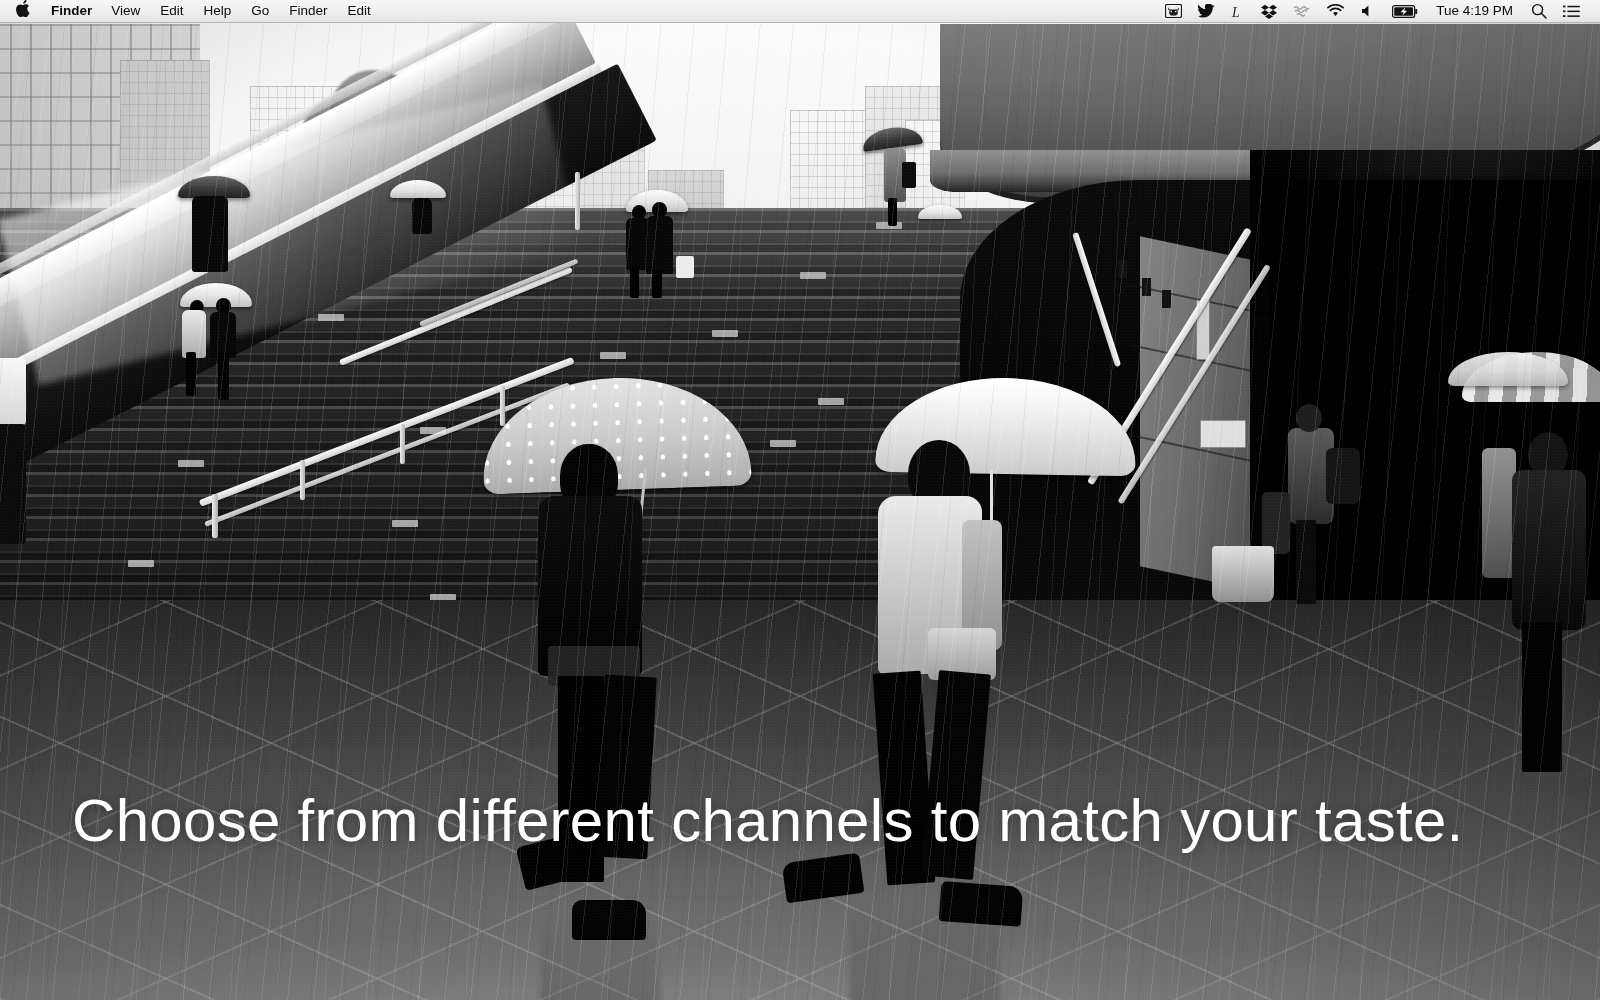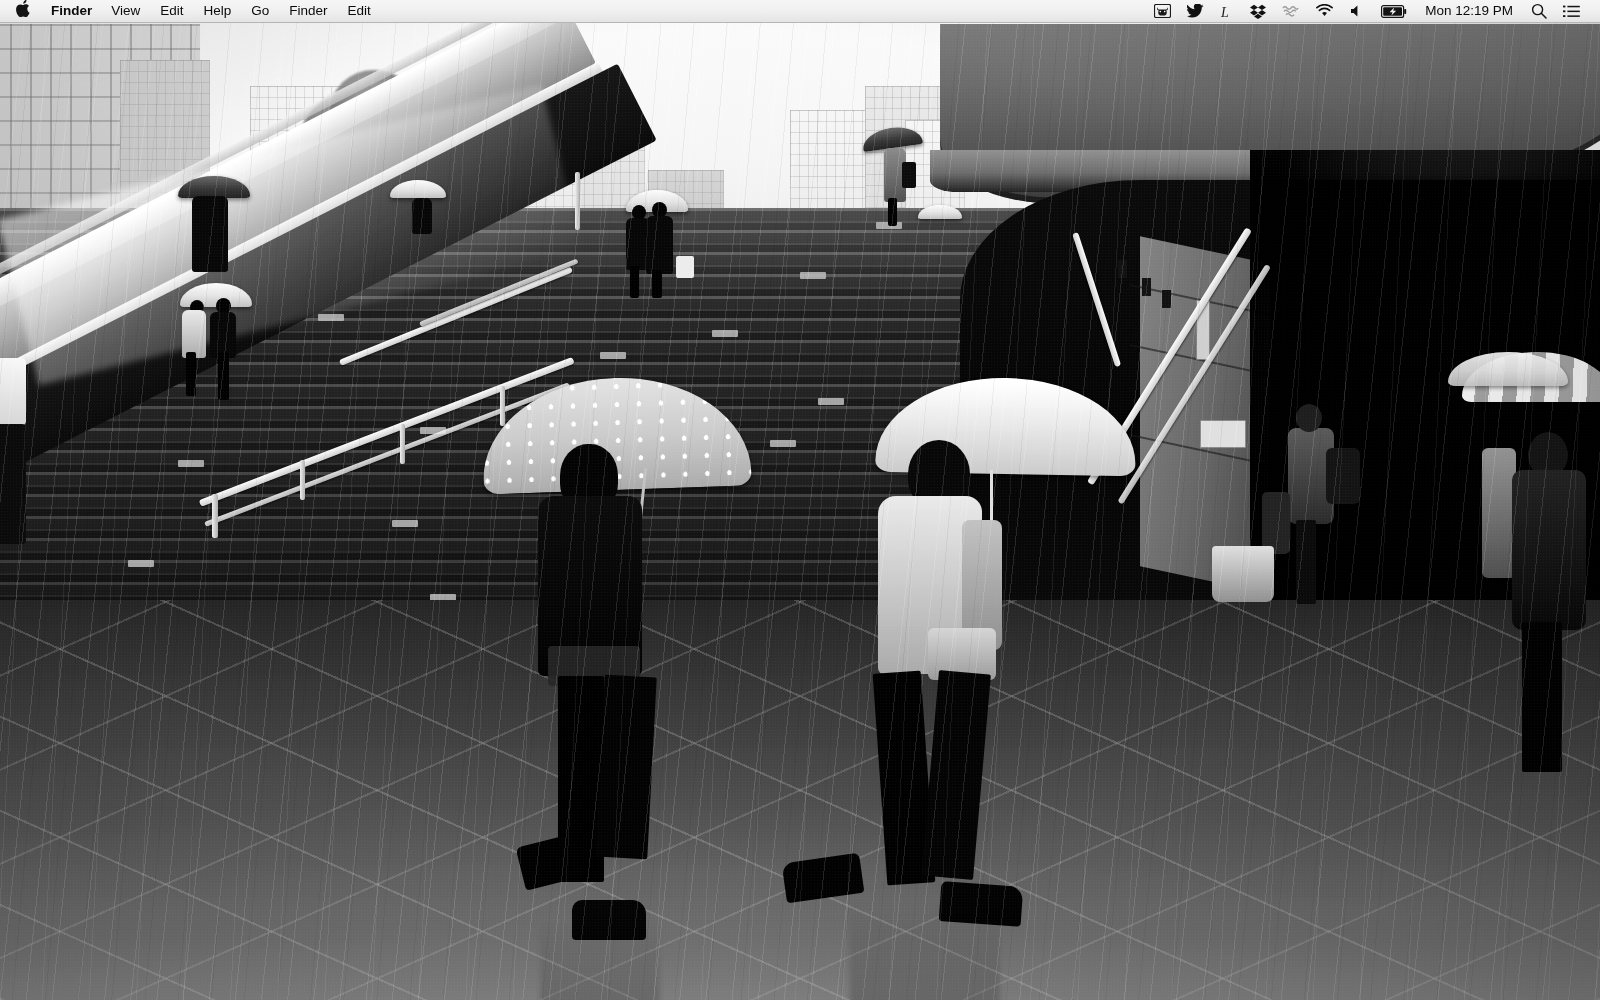--- a/index.html
+++ b/index.html
@@ -481,20 +481,21 @@
     <div class="layer leg" style="left:1522px;top:622px;width:40px;height:150px;background:#0b0b0b;"></div>
 
     <div class="layer umbrella" style="left:1448px;top:352px;width:120px;height:34px;opacity:.92;"></div>
 
     <div id="rainDark"></div>
     <div id="rain"></div>
     <div id="grain"></div>
     <div id="vignette"></div>
   </div>
 
+  <div id="headline">Choose from different channels to match your taste.</div>
 
   <div id="menubar">
 
     <div id="menu-left">
       <div id="apple-logo">
         <svg width="14" height="17" viewBox="0 0 14 17" aria-hidden="true">
           <path fill="#141414" d="M9.6 2.6c.55-.67.94-1.6.83-2.53-.8.03-1.78.53-2.35 1.2-.51.59-.96 1.54-.84 2.45.9.07 1.81-.45 2.36-1.12zM11.2 9.1c-.02-2.07 1.69-3.06 1.77-3.11-.96-1.41-2.46-1.6-2.99-1.62-1.27-.13-2.48.75-3.13.75-.64 0-1.64-.73-2.7-.71-1.39.02-2.67.81-3.38 2.05C-.69 9.06.37 12.9 1.79 15c.7 1.03 1.53 2.18 2.62 2.14 1.05-.04 1.45-.68 2.72-.68 1.27 0 1.63.68 2.74.66 1.13-.02 1.85-1.04 2.54-2.08.8-1.19 1.13-2.35 1.15-2.41-.03-.01-2.2-.85-2.22-3.37z"></path>
         </svg>
       </div>
       <div class="mi bold">Finder</div>
@@ -559,21 +560,21 @@
 
       <div class="si">
         <svg width="26" height="13" viewBox="0 0 26 13">
           <rect x="0.6" y="0.6" width="22" height="11.8" rx="2" fill="none" stroke="#141414" stroke-width="1.2"></rect>
           <rect x="2.2" y="2.2" width="18.8" height="8.6" rx="1" fill="#141414"></rect>
           <path d="M13.2 2.6 8.6 7.3h2.9l-1.1 3.3 4.8-4.9h-3z" fill="#f2f2f2"></path>
           <rect x="23.2" y="4" width="2" height="5" rx=".8" fill="#141414"></rect>
         </svg>
       </div>
 
-      <div id="clock">Mon 12:19 PM</div>
+      <div id="clock">Tue 4:19 PM</div>
 
       <div class="si">
         <svg width="16" height="16" viewBox="0 0 16 16">
           <circle cx="6.6" cy="6.6" r="5" fill="none" stroke="#141414" stroke-width="1.4"></circle>
           <path d="M10.3 10.3 15 15" stroke="#141414" stroke-width="1.5" stroke-linecap="round"></path>
         </svg>
       </div>
 
       <div class="si">
         <svg width="17" height="13" viewBox="0 0 17 13">

